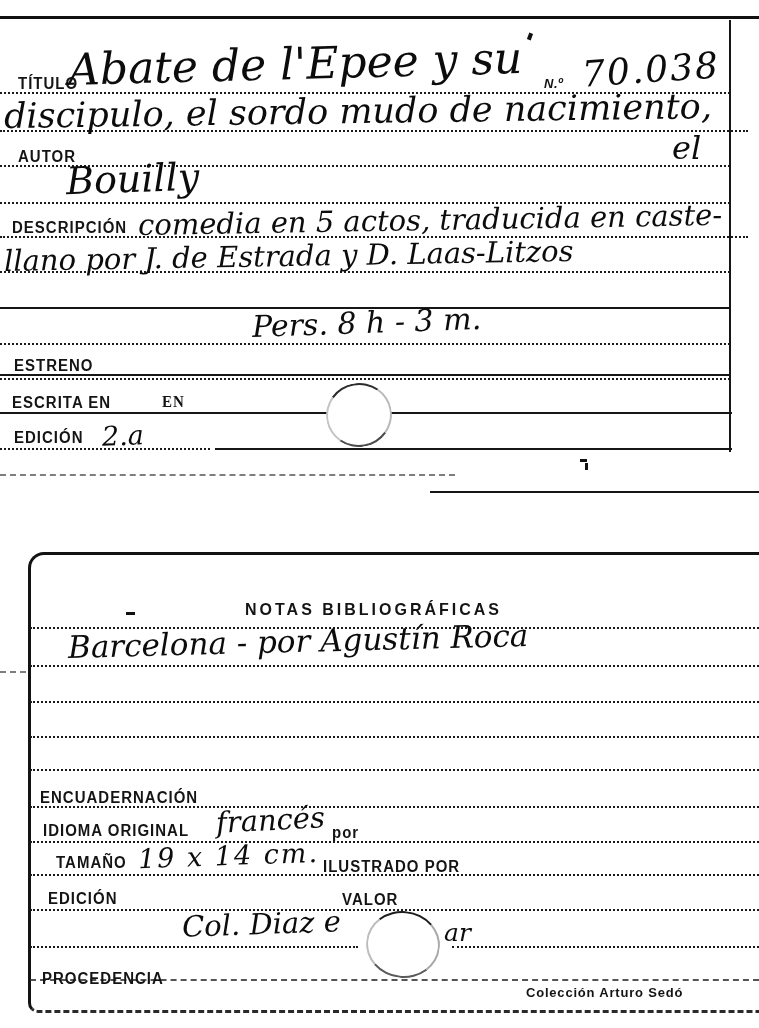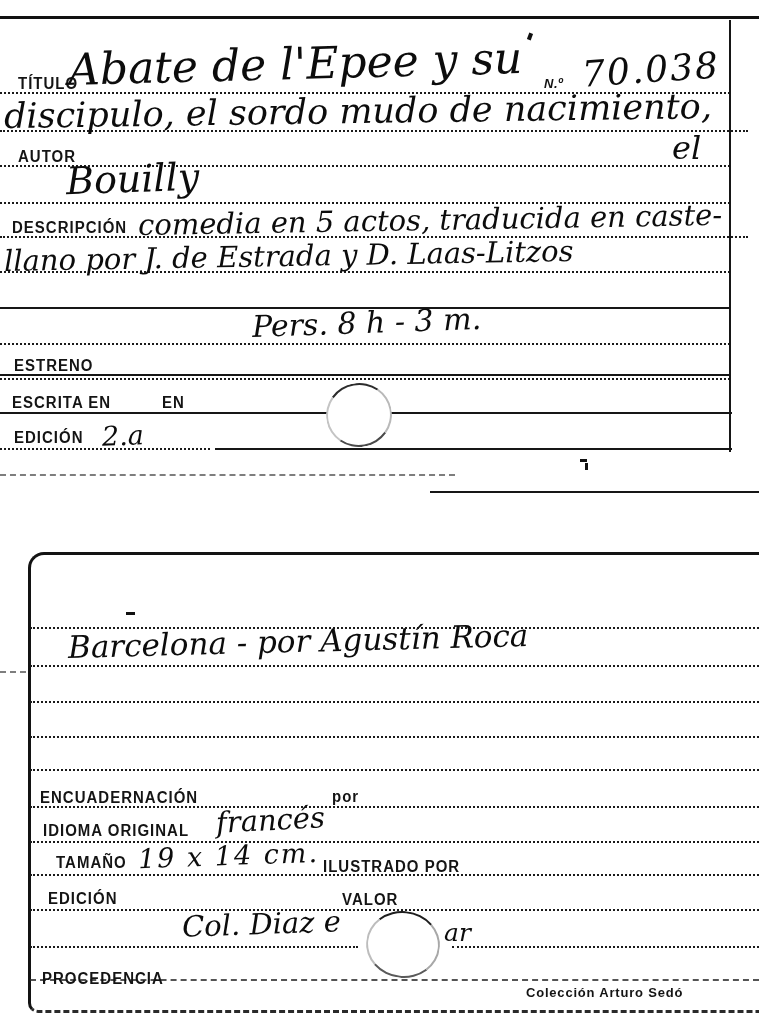--- a/index.html
+++ b/index.html
@@ -78,21 +78,21 @@
     <div class="vline" style="left:729px;top:20px;height:432px;"></div>
 
     <div class="rule solid" style="left:430px;top:491px;width:329px;"></div>
 
     <span class="lbl" style="left:18px;top:75px;">TÍTULO</span>
     <span class="lbl small" style="left:544px;top:76px;font-style:italic;">N.º</span>
     <span class="lbl" style="left:18px;top:148px;">AUTOR</span>
     <span class="lbl" style="left:12px;top:219px;">DESCRIPCIÓN</span>
     <span class="lbl" style="left:14px;top:357px;">ESTRENO</span>
     <span class="lbl" style="left:12px;top:394px;">ESCRITA EN</span>
-    <span class="lbl" style="left:162px;top:394px;">EN</span>
+    <span class="lbl" style="left:162px;top:394px;font-family:Liberation Serif, serif;">EN</span>
     <span class="lbl" style="left:14px;top:429px;">EDICIÓN</span>
 
     <span class="hw" style="left:68px;top:42px;font-size:44px;transform:rotate(-1.5deg);">Abate de l'Epee y su</span>
     <span class="hw" style="left:582px;top:52px;font-size:36px;transform:rotate(-4deg);letter-spacing:2px;">70.038</span>
     <span class="hw" style="left:4px;top:94px;font-size:35px;transform:rotate(-0.8deg);">discipulo, el sordo mudo de nacimiento,</span>
     <span class="hw" style="left:672px;top:132px;font-size:32px;">el</span>
     <span class="hw" style="left:66px;top:160px;font-size:38px;transform:rotate(-2deg);">Bouilly</span>
     <span class="hw" style="left:138px;top:206px;font-size:29px;transform:rotate(-1deg);">comedia en 5 actos, traducida en caste-</span>
     <span class="hw" style="left:4px;top:242px;font-size:29px;transform:rotate(-1deg);">llano por J. de Estrada y D. Laas-Litzos</span>
     <span class="hw" style="left:252px;top:308px;font-size:30px;transform:rotate(-2deg);">Pers. 8 h - 3 m.</span>
@@ -119,23 +119,24 @@
   <div class="rule" style="left:30px;top:769px;width:729px;"></div>
   <div class="rule" style="left:30px;top:806px;width:729px;"></div>
   <div class="rule" style="left:30px;top:841px;width:729px;"></div>
   <div class="rule" style="left:30px;top:874px;width:729px;"></div>
   <div class="rule" style="left:30px;top:909px;width:729px;"></div>
 
   <div class="rule" style="left:30px;top:946px;width:328px;"></div>
   <div class="rule" style="left:452px;top:946px;width:307px;"></div>
   <div class="rule dash" style="left:30px;top:979px;width:729px;"></div>
 
+  <span class="lbl" style="left:245px;top:601px;font-size:16px;letter-spacing:3px;">NOTAS BIBLIOGRÁFICAS</span>
   <span class="lbl" style="left:40px;top:789px;">ENCUADERNACIÓN</span>
   <span class="lbl" style="left:43px;top:822px;">IDIOMA ORIGINAL</span>
-  <span class="lbl" style="left:332px;top:788px;text-transform:none;text-align:right;">por</span>
+  <span class="lbl" style="left:332px;top:824px;text-transform:none;text-align:right;">por</span>
   <span class="lbl" style="left:56px;top:854px;">TAMAÑO</span>
   <span class="lbl" style="left:323px;top:858px;">ILUSTRADO POR</span>
   <span class="lbl" style="left:48px;top:890px;">EDICIÓN</span>
   <span class="lbl" style="left:342px;top:891px;">VALOR</span>
   <span class="lbl" style="left:42px;top:970px;">PROCEDENCIA</span>
   <span class="lbl small" style="left:526px;top:985px;letter-spacing:.8px;">Colección Arturo Sedó</span>
 
   <span class="hw" style="left:68px;top:626px;font-size:31px;transform:rotate(-1.5deg);">Barcelona - por Agustín Roca</span>
   <span class="hw" style="left:216px;top:806px;font-size:29px;transform:rotate(-3deg);">francés</span>
   <span class="hw" style="left:138px;top:842px;font-size:27px;transform:rotate(-2deg);letter-spacing:2px;">19 x 14 cm.</span>

